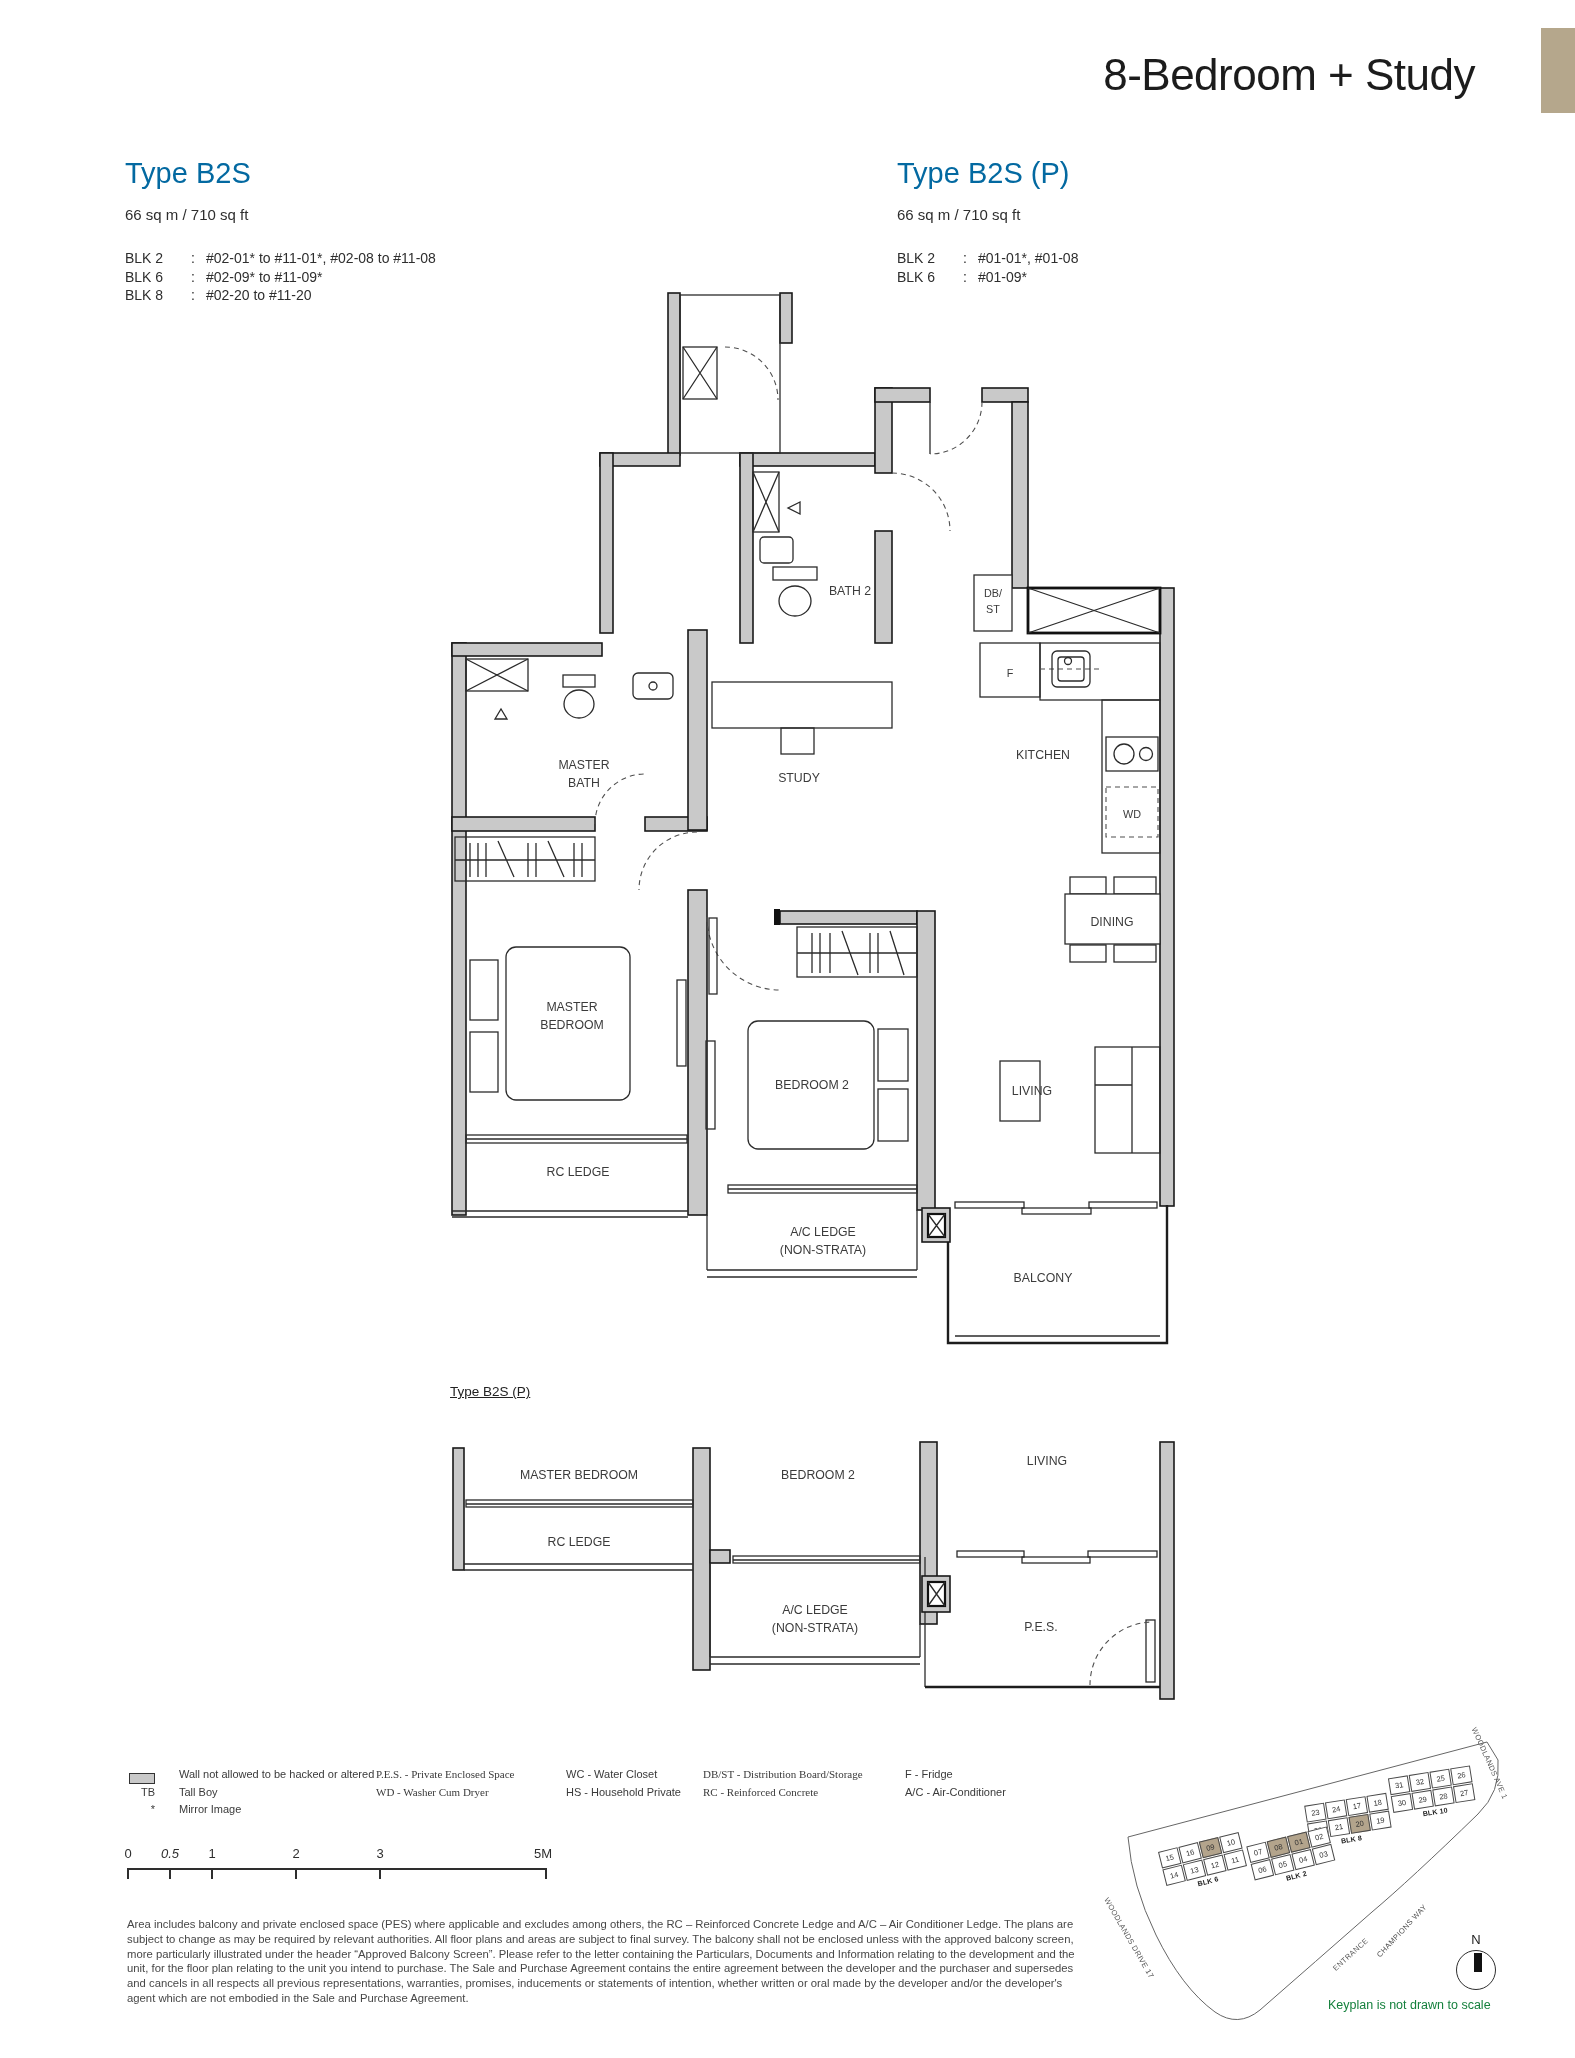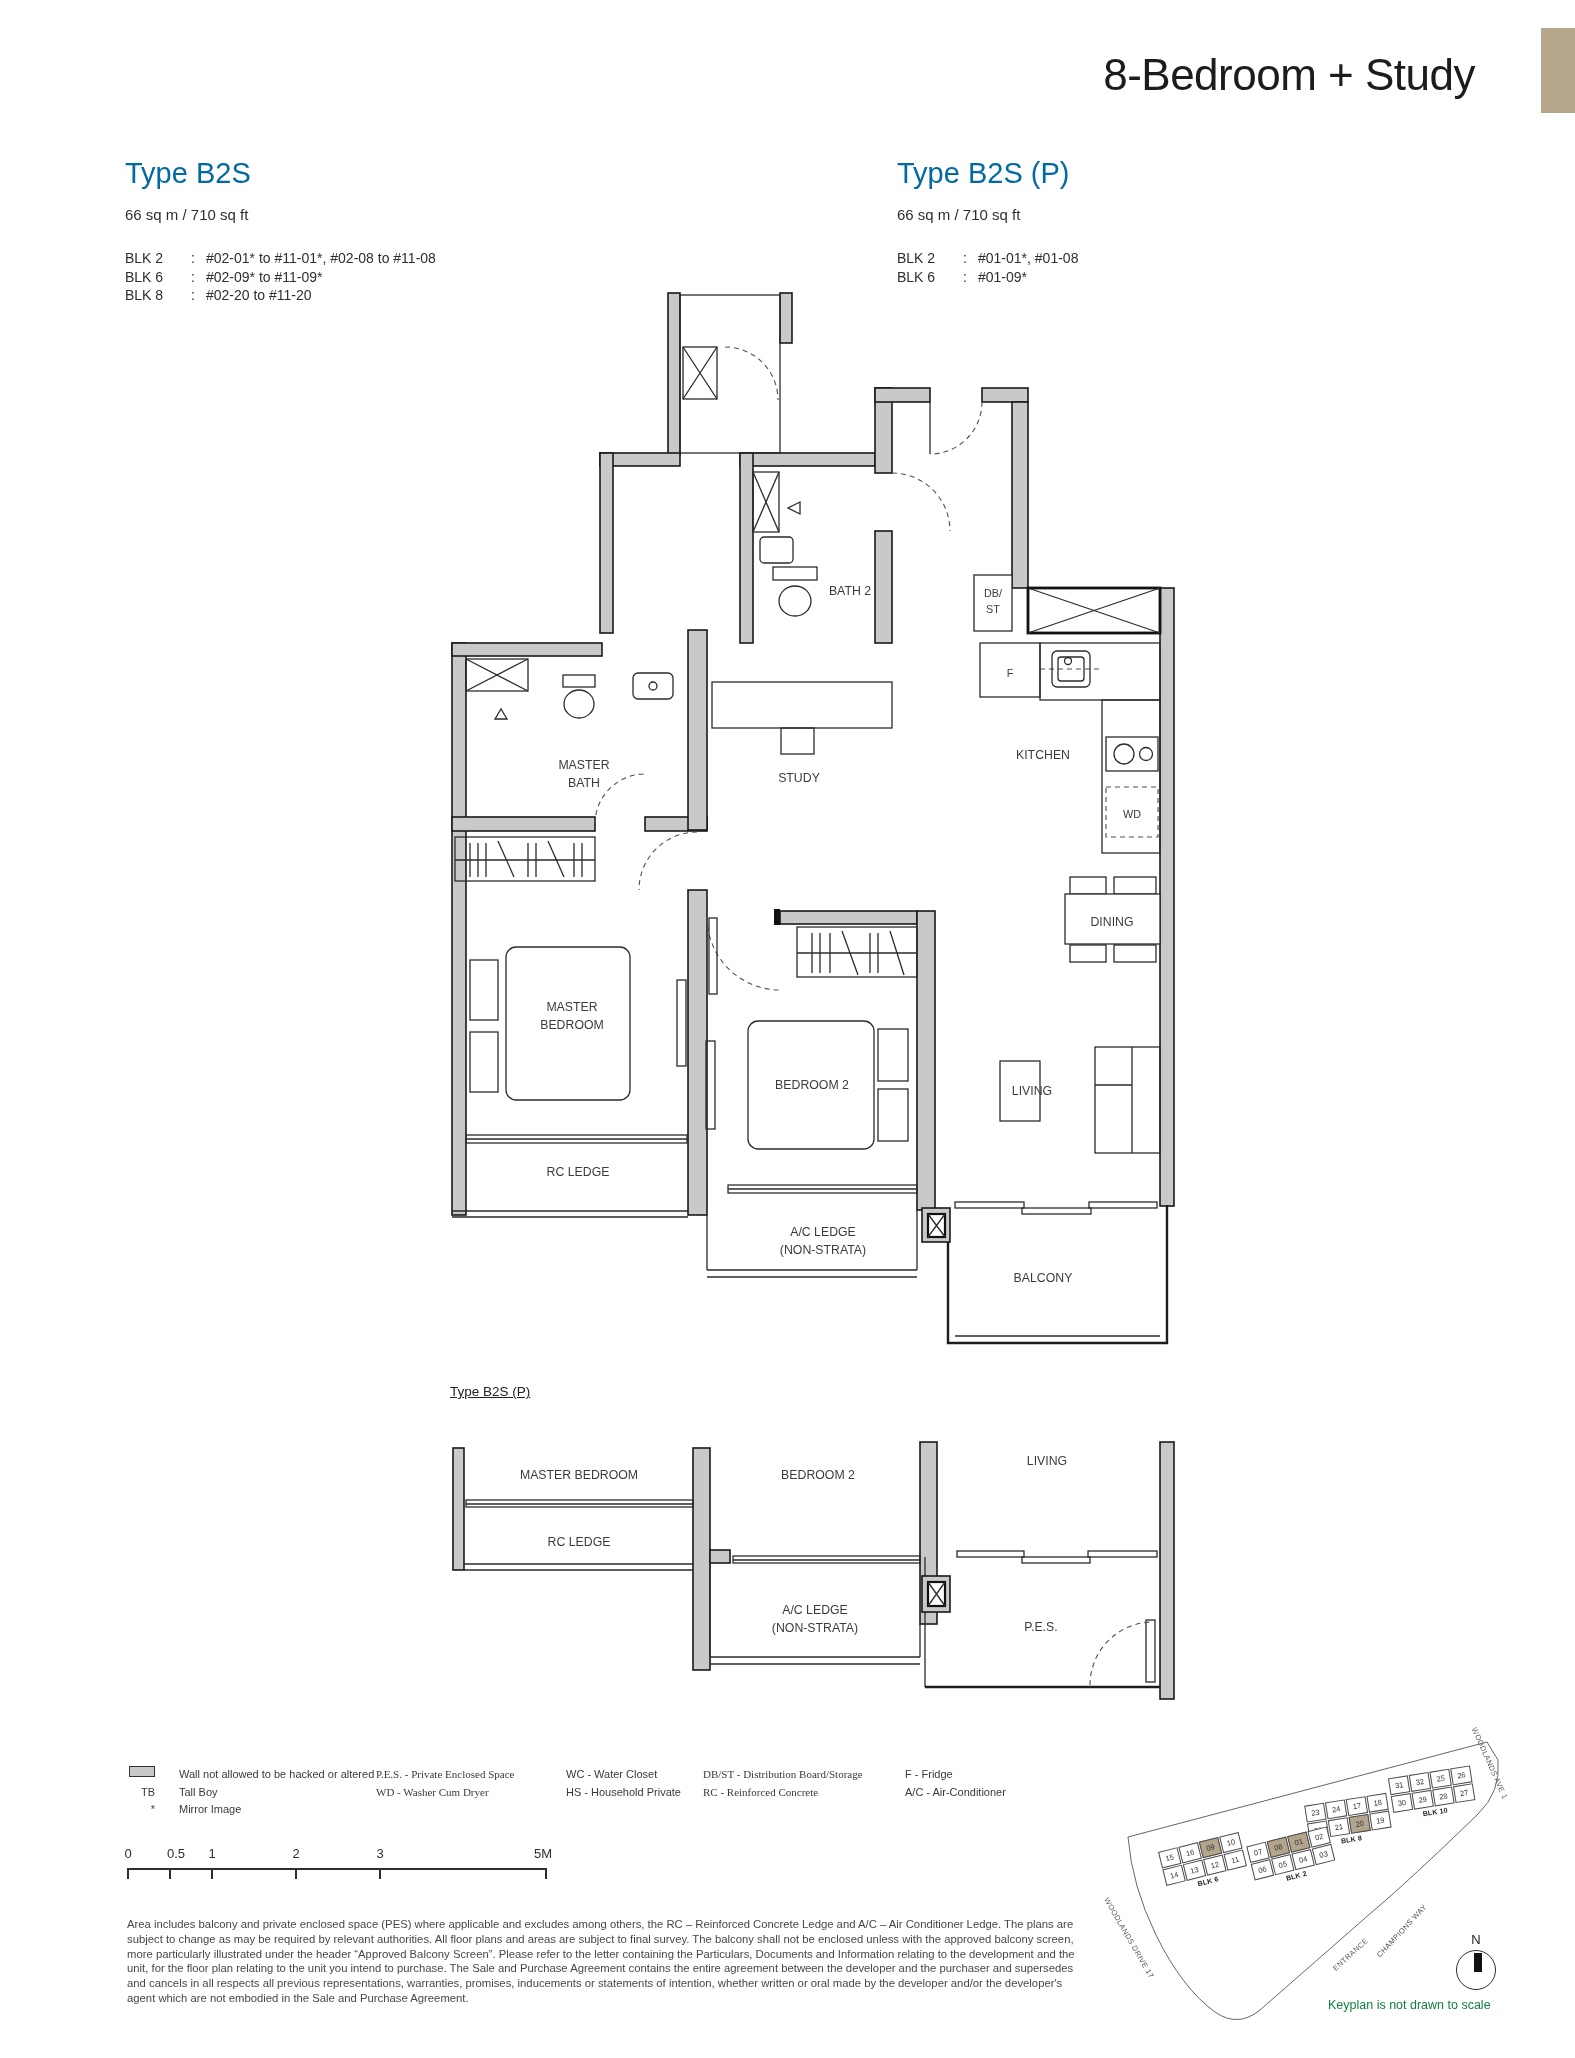--- a/index.html
+++ b/index.html
@@ -26,21 +26,21 @@
   .dash   { fill:none; stroke:#4f4f4f; stroke-width:1.1; stroke-dasharray:5 4; }
   .xbox   { fill:#ffffff; stroke:#111111; stroke-width:2.8; }
   .xbox-s { fill:#ffffff; stroke:#111111; stroke-width:2.2; }
   .lbl    { font-family:"Liberation Sans",sans-serif; font-size:12.3px; fill:#3b3b3b; text-anchor:middle; }
   .lbl-sm { font-family:"Liberation Sans",sans-serif; font-size:10.8px; fill:#3b3b3b; text-anchor:middle; }
   .p2-heading { position:absolute; left:450px; top:1384px; font-size:13.5px; color:#222; text-decoration:underline; }
 
   
   .legend { position:absolute; top:1766px; left:0; width:100%; font-size:11px; color:#3a3a3a; }
   .lg-col { position:absolute; top:0; }
-  .lg-row { display:flex; align-items:flex-start; line-height:17.5px; white-space:nowrap; }
+  .lg-row { display:flex; align-items:flex-end; line-height:17.5px; white-space:nowrap; }
   .lg-key { display:inline-flex; width:32px; justify-content:flex-end; margin-right:24px; }
   .lg-swatch { width:26px; height:11px; background:#c9c9c9; border:1px solid #333; display:inline-block; }
 
   
   .sb-line { position:absolute; left:127px; top:1868px; width:420px; height:2px; background:#2e2e2e; }
   .sb-tick { position:absolute; top:1868px; width:2px; height:11px; background:#2e2e2e; }
   .sb-lab  { position:absolute; top:1846px; transform:translateX(-50%); font-size:13px; color:#2e2e2e; }
 
   
   .disclaimer { position:absolute; left:127px; top:1917px; width:952px;
@@ -338,21 +338,21 @@
 
   <div>
     <div class="sb-line"></div>
     <div class="sb-tick" style="left:127px;"></div>
     <div class="sb-tick" style="left:169px;"></div>
     <div class="sb-tick" style="left:211px;"></div>
     <div class="sb-tick" style="left:295px;"></div>
     <div class="sb-tick" style="left:379px;"></div>
     <div class="sb-tick" style="left:545px;"></div>
     <div class="sb-lab" style="left:128px;">0</div>
-    <div class="sb-lab" style="left:176px;">0.5</div>
+    <div class="sb-lab" style="left:170px;font-style:italic;">0.5</div>
     <div class="sb-lab" style="left:212px;">1</div>
     <div class="sb-lab" style="left:296px;">2</div>
     <div class="sb-lab" style="left:380px;">3</div>
     <div class="sb-lab" style="left:543px;">5M</div>
   </div>
 
   <div class="disclaimer">Area includes balcony and private enclosed space (PES) where applicable and excludes among others, the RC – Reinforced Concrete Ledge and A/C – Air Conditioner Ledge. The plans are subject to change as may be required by relevant authorities. All floor plans and areas are subject to final survey. The balcony shall not be enclosed unless with the approved balcony screen, more particularly illustrated under the header “Approved Balcony Screen”. Please refer to the letter containing the Particulars, Documents and Information relating to the development and the unit, for the floor plan relating to the unit you intend to purchase. The Sale and Purchase Agreement contains the entire agreement between the developer and the purchaser and supersedes and cancels in all respects all previous representations, warranties, promises, inducements or statements of intention, whether written or oral made by the developer and/or the developer's agent which are not embodied in the Sale and Purchase Agreement.</div>
 
   <div class="keyplan">
     <svg class="kp-svg" width="495" height="350" viewBox="0 0 495 350">

